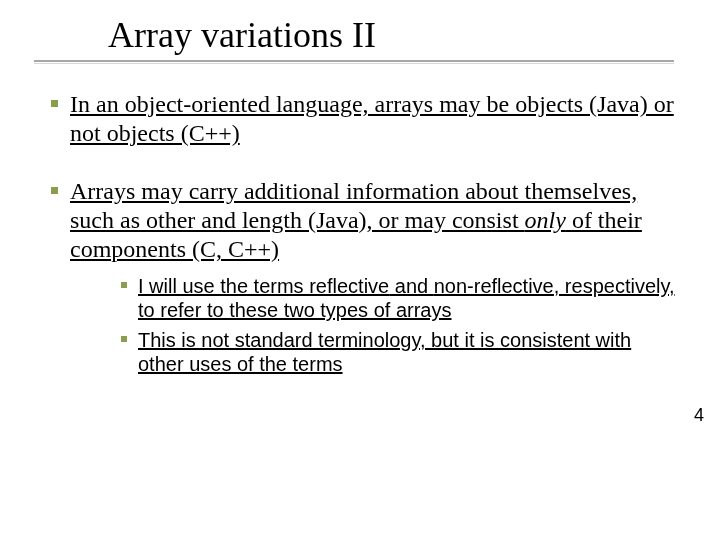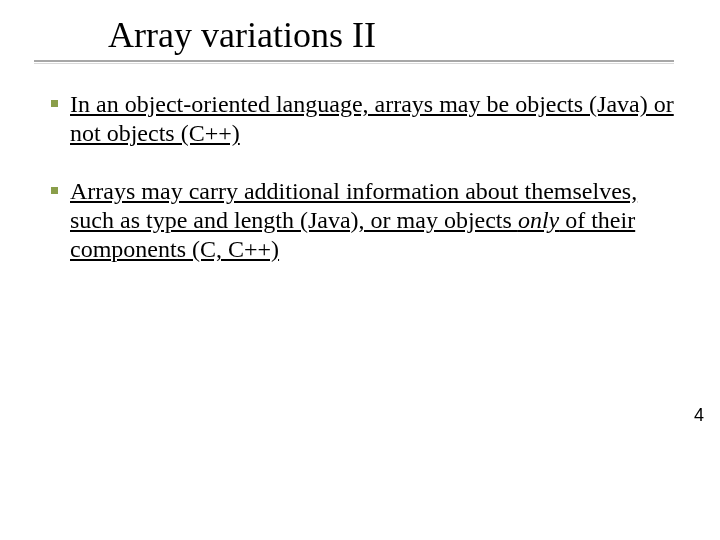--- a/index.html
+++ b/index.html
@@ -124,23 +124,37 @@
           <div class="sq"></div>
         </div>
       <div class="text">In an object-oriented language, arrays may be objects (Java) or not objects (C++)</div>
     </div>
 
     <div class="l1">
       <div class="bullet">
           <div class="sq"></div>
         </div>
       <div class="text">
-        <span>Arrays may carry additional information about themselves, such as type and length (Java), or may objects </span><span class="italic">only</span><span> of their components (C, C++)</span>
+        <span>Arrays may carry additional information about themselves, such as other and length (Java), or may consist </span><span class="italic">only</span><span> of their components (C, C++)</span>
 
         <div class="sub">
+          <div class="l2">
+            <div class="bullet">
+                <div class="sq"></div>
+              </div>
+            <div class="text">
+              <span>I will use the terms </span><span class="underline">reflective</span><span> and </span><span class="underline">non-reflective</span><span>, respectively, to refer to these two types of arrays</span>
+            </div>
+          </div>
+          <div class="l2">
+            <div class="bullet">
+                <div class="sq"></div>
+              </div>
+            <div class="text">This is not standard terminology, but it is consistent with other uses of the terms</div>
+          </div>
         </div>
       </div>
     </div>
 
   </div>
 
   <div class="pagenum">4</div>
 </div>
 
 </body></html>

